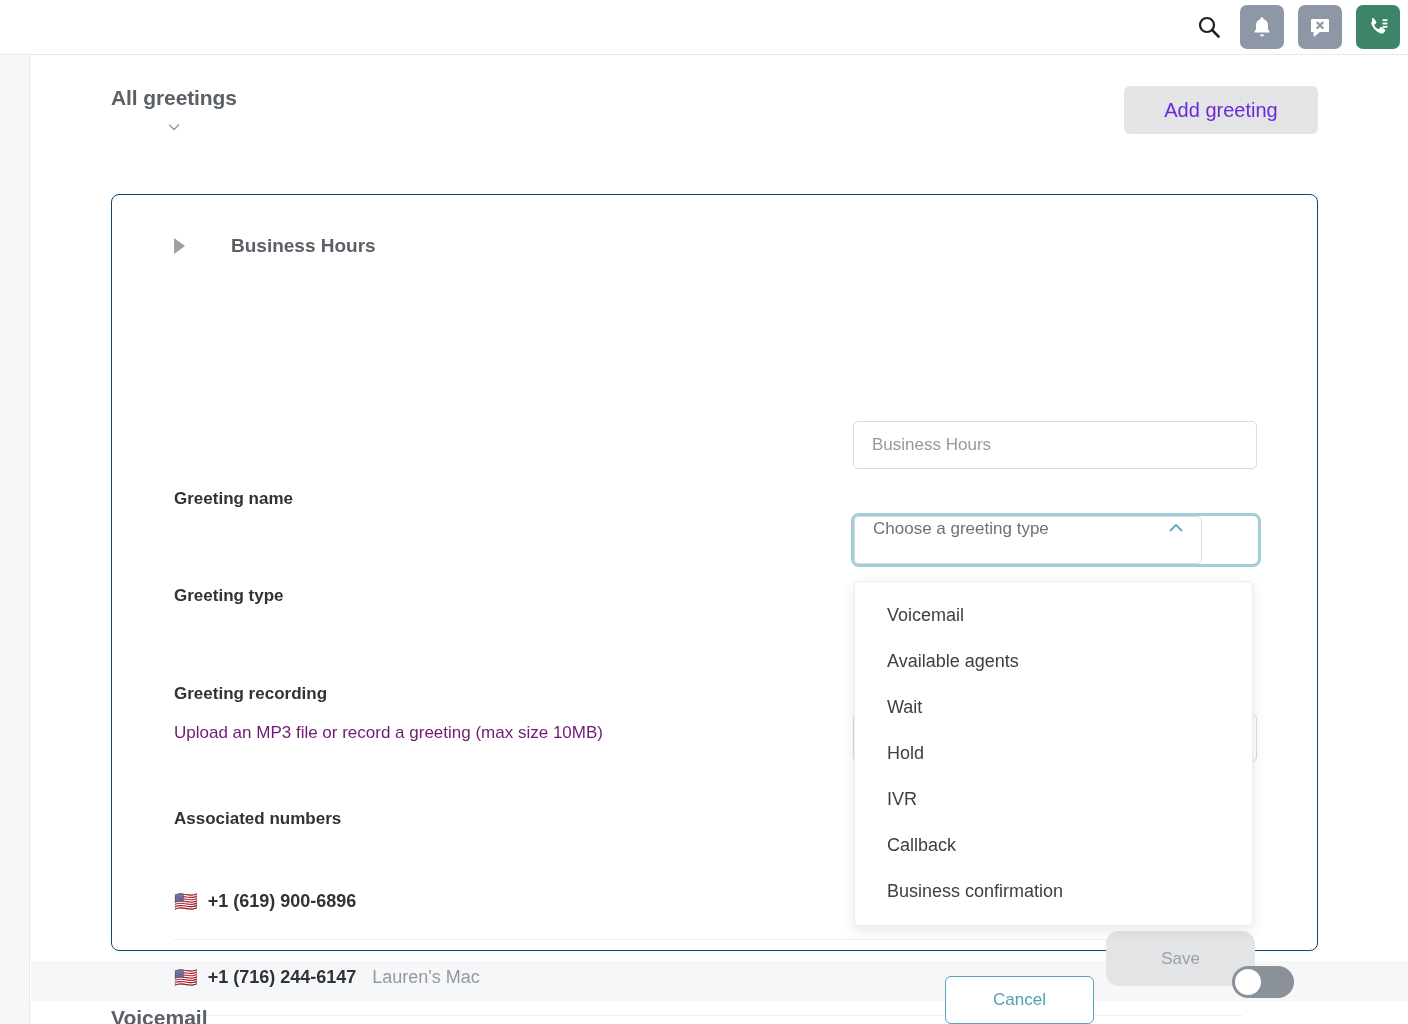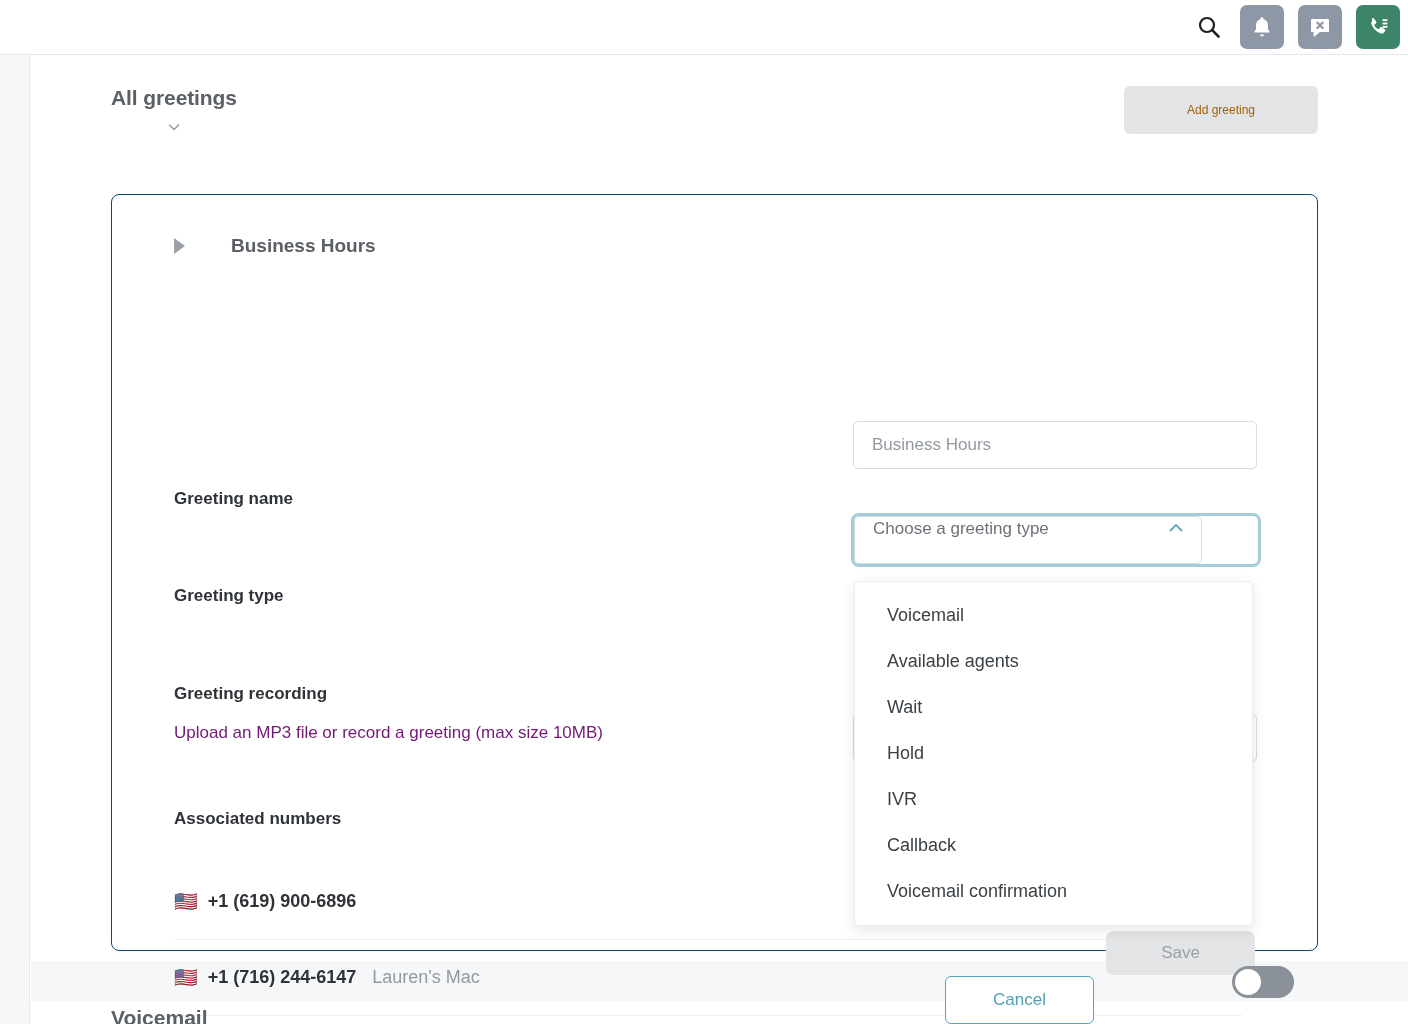--- a/index.html
+++ b/index.html
@@ -105,22 +105,22 @@
   }
   .caret-down {
     width: 14px; height: 14px;
     display: inline-block;
   }
   .btn-add {
     width: 194px;
     height: 48px;
     border-radius: 6px;
     background: #e3e4e6;
-    color: #a16207;
-    font-size: 12px;
+    color: #6d28d9;
+    font-size: 20px;
     border: none;
     cursor: default;
     font-family: "Liberation Sans", sans-serif;
   }
 
   
   .card {
     position: absolute;
     left: 80px; top: 138px;
     width: 1207px;
@@ -297,22 +297,22 @@
     color: #4f9fb6;
     font-size: 17px;
     cursor: pointer;
     font-family: "Liberation Sans", sans-serif;
     margin-top: 45px;
   }
   .btn-save {
     position: absolute;
     left: 994px; top: 736px;
     width: 149px;
-    height: 44px;
-    border-radius: 8px;
+    height: 55px;
+    border-radius: 13px;
     background: #e3e4e6;
     border: none;
     color: #9aa0a6;
     font-size: 17px;
     cursor: default;
     font-family: "Liberation Sans", sans-serif;
   }
 
   
   .next-section-title {
@@ -442,21 +442,21 @@
       <button class="btn-cancel">Cancel</button>
       <button class="btn-save">Save</button>
 
       <div class="dropdown">
         <div class="dd-item">Voicemail</div>
         <div class="dd-item">Available agents</div>
         <div class="dd-item">Wait</div>
         <div class="dd-item">Hold</div>
         <div class="dd-item">IVR</div>
         <div class="dd-item">Callback</div>
-        <div class="dd-item">Voicemail confirmation</div>
+        <div class="dd-item">Business confirmation</div>
       </div>
 
     </div>
 
     <div class="next-section-title">Voicemail</div>
 
   </div>
 </div>
 
 </body></html>

